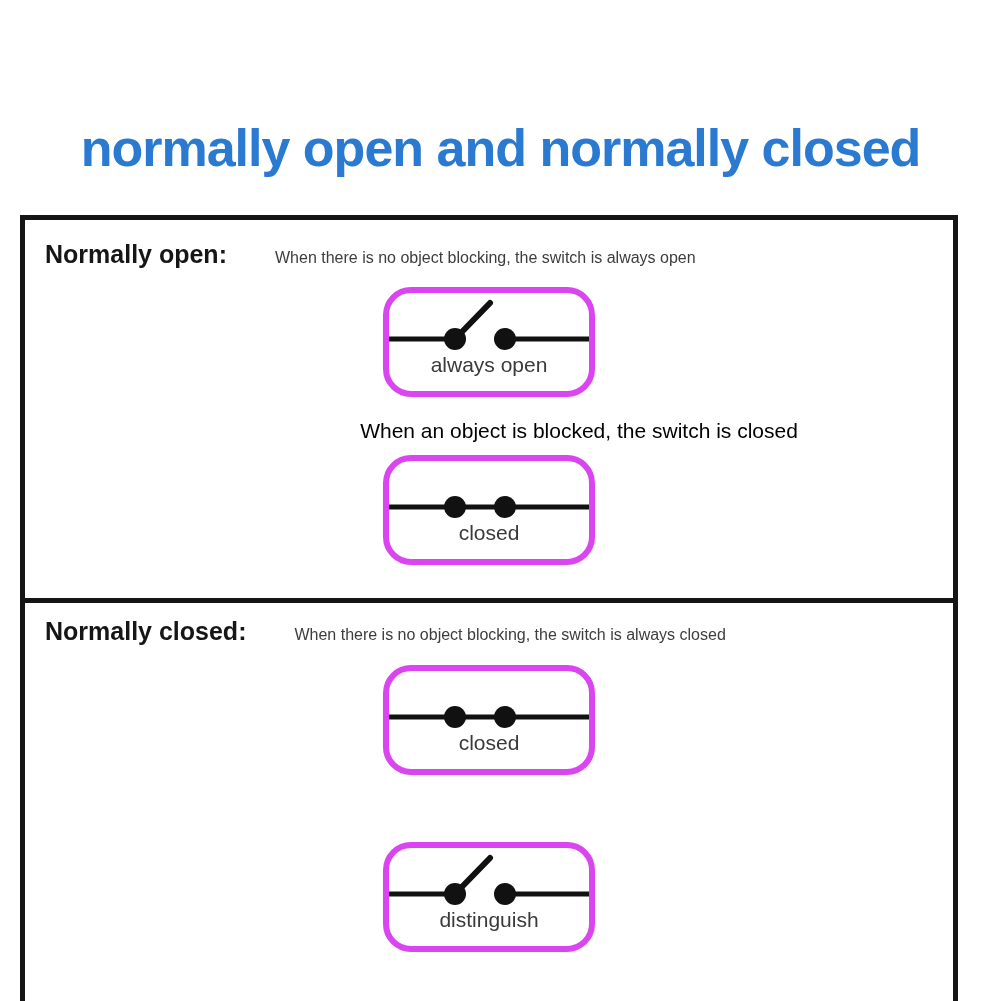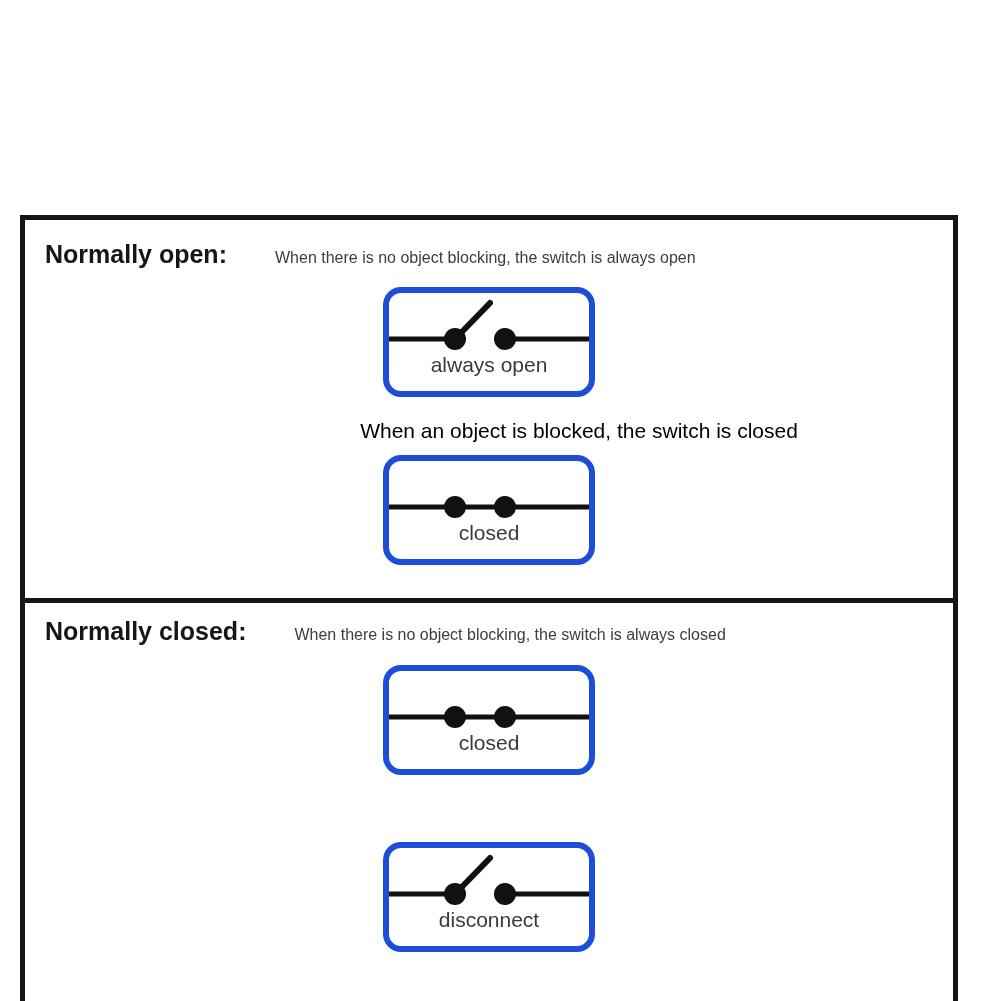--- a/index.html
+++ b/index.html
@@ -31,36 +31,36 @@
   .caption { font-size: 16px; color: #3d3d3d; }
   .midcap {
     position: absolute; left: 50%; transform: translateX(-50%);
     font-size: 21px; color: #000000; white-space: nowrap;
   }
   .box1 .midcap { top: 199px; transform: translateX(-50%) translateX(90px); }
   .box2 .midcap { top: 188px; }
   .diagram {
     position: absolute; left: 50%; transform: translateX(-50%);
     width: 200px; height: 98px;
-    border: 6px solid #1d4ed8; border-radius: 18px; background: #ffffff;
+    border: 6px solid #d946ef; border-radius: 28px; background: #ffffff;
   }
   .box1 .d1 { top: 67px; }
   .box1 .d2 { top: 235px; }
   .box2 .d1 { top: 62px; }
   .box2 .d2 { top: 239px; }
   .diagram svg { position: absolute; left: 0; top: 0; width: 200px; height: 98px; }
   .dlabel {
     position: absolute; top: 60px; left: 0; width: 100%;
     text-align: center; font-size: 21px; color: #3a3a3a;
   }
 </style>
 </head>
 <body>
 
-<h1 class="title"><br></h1>
+<h1 class="title"><br><span>normally open and normally closed</span></h1>
 
 <section class="box box1">
   <div class="header">
     <span class="heading">Normally open:</span>
     <span class="caption">When there is no object blocking, the switch is always open</span>
   </div>
 
   <div class="diagram d1">
     <svg viewBox="0 0 200 98">
       <line x1="0" y1="46" x2="66" y2="46" stroke="#111111" stroke-width="5"></line>
@@ -101,15 +101,15 @@
 
 
   <div class="diagram d2">
     <svg viewBox="0 0 200 98">
       <line x1="0" y1="46" x2="66" y2="46" stroke="#111111" stroke-width="5"></line>
       <line x1="116" y1="46" x2="200" y2="46" stroke="#111111" stroke-width="5"></line>
       <line x1="66" y1="46" x2="101" y2="10" stroke="#111111" stroke-width="6" stroke-linecap="round"></line>
       <circle cx="66" cy="46" r="11" fill="#111111"></circle>
       <circle cx="116" cy="46" r="11" fill="#111111"></circle>
     </svg>
-    <span class="dlabel">disconnect</span>
+    <span class="dlabel">distinguish</span>
   </div>
 </section>
 
 </body></html>

